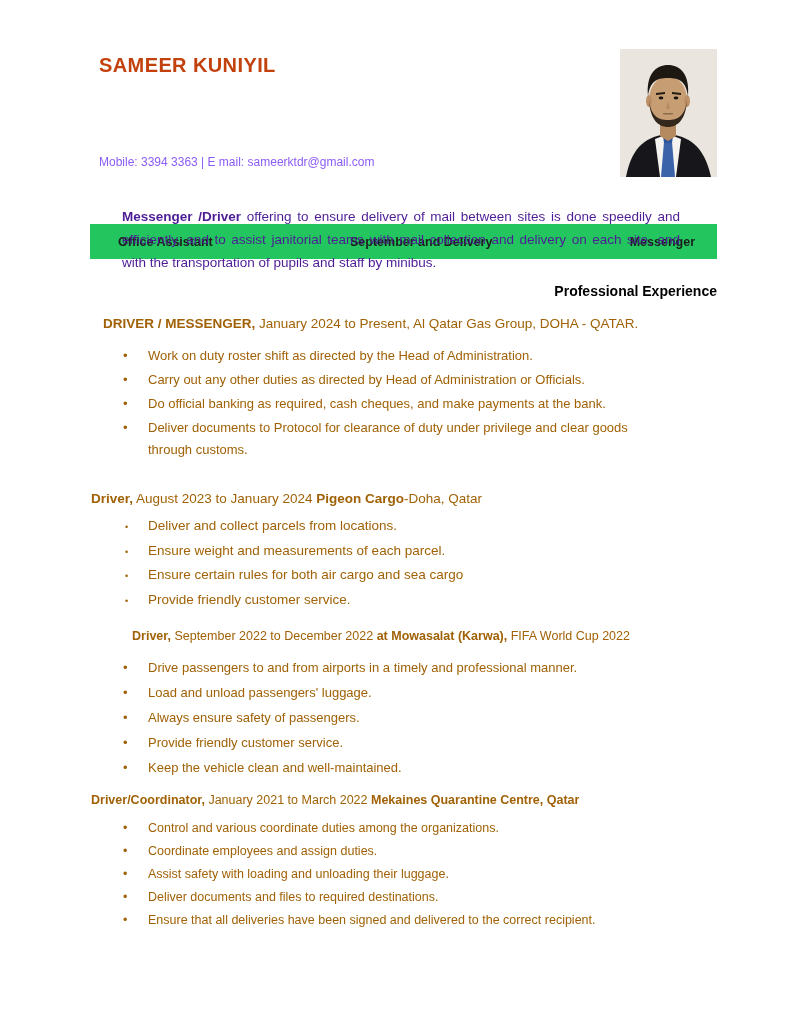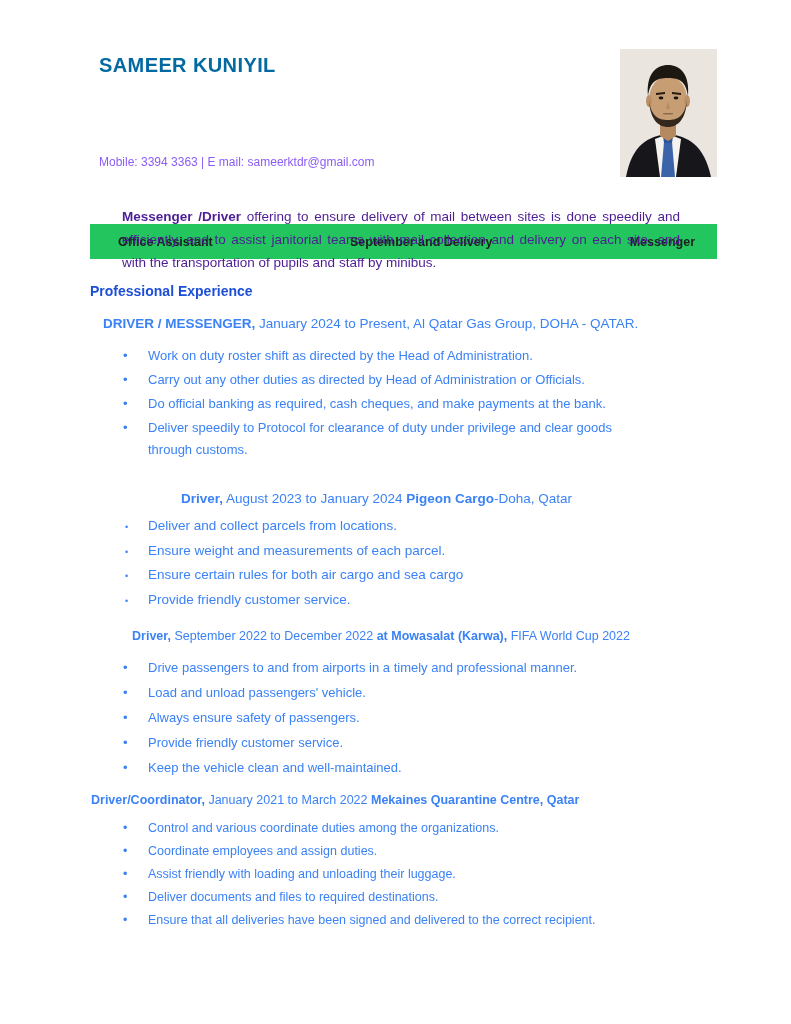--- a/index.html
+++ b/index.html
@@ -4,21 +4,21 @@
 <style>
   html, body { margin:0; padding:0; background:#ffffff; }
   .page {
     position:relative; width:791px; height:1024px; background:#ffffff;
     font-family:"Liberation Sans", sans-serif; overflow:hidden;
   }
   .b { font-weight:700; }
 
   .name {
     position:absolute; left:99px; top:54px; margin:0;
-    font-size:20px; font-weight:700; letter-spacing:0.4px; color:#0369a1;
+    font-size:20px; font-weight:700; letter-spacing:0.4px; color:#c2410c;
   }
 
   .photo { position:absolute; left:620px; top:49px; width:97px; height:128px; }
   .photo svg { display:block; width:100%; height:100%; }
 
   .contact { position:absolute; left:99px; top:155px; font-size:12px; color:#8b5cf6; }
 
   .roles-bar {
     position:absolute; left:90px; top:176px; width:627px; height:35px;
     background:#22c55e; display:flex; align-items:center; justify-content:space-between;
@@ -26,36 +26,36 @@
     font-weight:700; font-size:12.5px; color:#1d1d1d;margin-top:48px;
   }
 
   .summary {
     position:absolute; left:122px; top:205px; width:558px; margin:0;
     font-size:13.5px; line-height:23px; text-align:justify; color:#4c1d95;
   }
 
   .section-title {
     position:absolute; left:90px; top:283px; width:627px; margin:0;
-    text-align:left; font-size:14px; font-weight:700; color:#1d4ed8;
+    text-align:right; font-size:14px; font-weight:700; color:#000000;
   }
 
-  .exp { position:absolute; color:#3b82f6; }
+  .exp { position:absolute; color:#a16207; }
   .exp h2 { margin:0; font-weight:400; white-space:nowrap; }
   .exp ul { list-style:none; margin:0; padding:0; }
   .exp li { position:relative; padding-left:26px; }
   .exp li::before { content:"\2022"; position:absolute; left:1px; top:0; }
 
   .exp1 { left:103px; top:316px; }
   .exp1 h2 { font-size:13.5px; }
   .exp1 ul { margin:14px 0 0 19px; width:525px; font-size:13px; }
   .exp1 li { line-height:22px; margin-bottom:2px; }
 
   .exp2 { left:91px; top:491px; }
-  .exp2 h2 { font-size:13.5px;text-align:center; }
+  .exp2 h2 { font-size:13.5px; }
   .exp2 ul { margin:8px 0 0 31px; width:540px; font-size:13.5px; }
   .exp2 li { line-height:24.5px; }
   .exp2 li::before { font-size:9px; top:1px; left:3px; }
 
   .exp3 { left:95px; top:629px; }
   .exp3 h2 { font-size:12.5px;text-align:center; }
   .exp3 ul { margin:12px 0 0 27px; width:545px; font-size:13px; }
   .exp3 li { line-height:25px; }
 
   .exp4 { left:91px; top:793px; }
@@ -114,49 +114,49 @@
   <p class="summary"><span class="b">Messenger /Driver</span><span> offering to ensure delivery of mail between sites is done speedily and efficiently, and to assist janitorial teams with mail collection and delivery on each site, and with the transportation of pupils and staff by minibus.</span></p>
 
   <h2 class="section-title">Professional Experience</h2>
 
   <section class="exp exp1">
     <h2><span class="b">DRIVER / MESSENGER,</span><span> January 2024 to Present, Al Qatar Gas Group, DOHA - QATAR.</span></h2>
     <ul>
       <li>Work on duty roster shift as directed by the Head of Administration.</li>
       <li>Carry out any other duties as directed by Head of Administration or Officials.</li>
       <li>Do official banking as required, cash cheques, and make payments at the bank.</li>
-      <li>Deliver speedily to Protocol for clearance of duty under privilege and clear goods through customs.</li>
+      <li>Deliver documents to Protocol for clearance of duty under privilege and clear goods through customs.</li>
     </ul>
   </section>
 
   <section class="exp exp2">
     <h2><span class="b">Driver,</span><span> August 2023 to January 2024 </span><span class="b">Pigeon Cargo</span><span>-Doha, Qatar</span></h2>
     <ul>
       <li>Deliver and collect parcels from locations.</li>
       <li>Ensure weight and measurements of each parcel.</li>
       <li>Ensure certain rules for both air cargo and sea cargo</li>
       <li>Provide friendly customer service.</li>
     </ul>
   </section>
 
   <section class="exp exp3">
     <h2><span class="b">Driver,</span><span> September 2022 to December 2022 </span><span class="b">at Mowasalat (Karwa),</span><span> FIFA World Cup 2022</span></h2>
     <ul>
       <li>Drive passengers to and from airports in a timely and professional manner.</li>
-      <li>Load and unload passengers' vehicle.</li>
+      <li>Load and unload passengers' luggage.</li>
       <li>Always ensure safety of passengers.</li>
       <li>Provide friendly customer service.</li>
       <li>Keep the vehicle clean and well-maintained.</li>
     </ul>
   </section>
 
   <section class="exp exp4">
     <h2><span class="b">Driver/Coordinator,</span><span> January 2021 to March 2022 </span><span class="b">Mekaines Quarantine Centre, Qatar</span></h2>
     <ul>
       <li>Control and various coordinate duties among the organizations.</li>
       <li>Coordinate employees and assign duties.</li>
-      <li>Assist friendly with loading and unloading their luggage.</li>
+      <li>Assist safety with loading and unloading their luggage.</li>
       <li>Deliver documents and files to required destinations.</li>
       <li>Ensure that all deliveries have been signed and delivered to the correct recipient.</li>
     </ul>
   </section>
 
 </div>
 
 </body></html>

